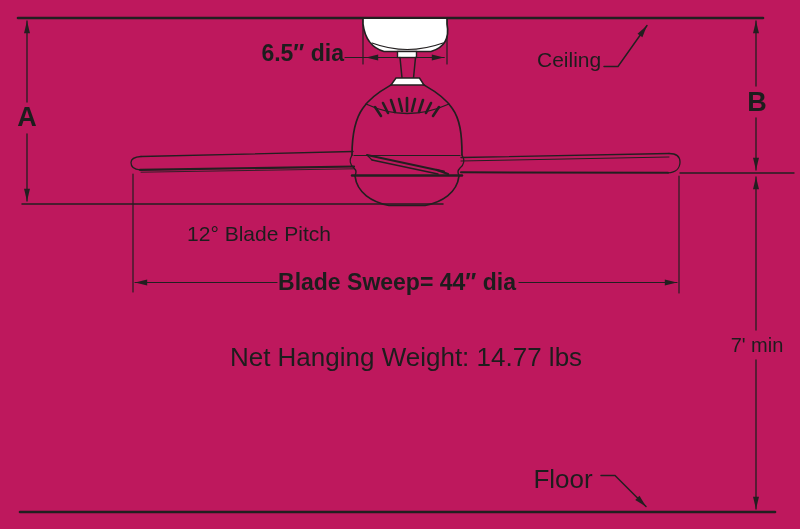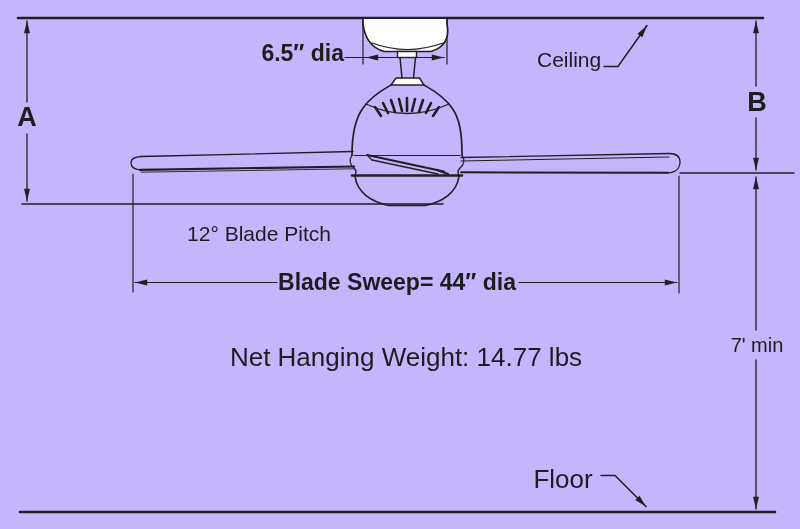--- a/index.html
+++ b/index.html
@@ -1,19 +1,19 @@
 <!DOCTYPE html>
 <html><head>
 <meta charset="utf-8">
 <style>
   html,body{margin:0;padding:0;background:#fff;}
   .stage{
     position:relative;
     width:800px;height:529px;
-    background:#c4b5fd;
+    background:#be185d;
     font-family:"Liberation Sans", sans-serif;
     overflow:hidden;
   }
   svg text{
     fill:#1d1d1d;
     font-family:"Liberation Sans", sans-serif;
   }
   .lbl      {font-size:21px;}
   .lbl-big  {font-size:26px;}
   .lbl-bold {font-size:23px;font-weight:bold;}

